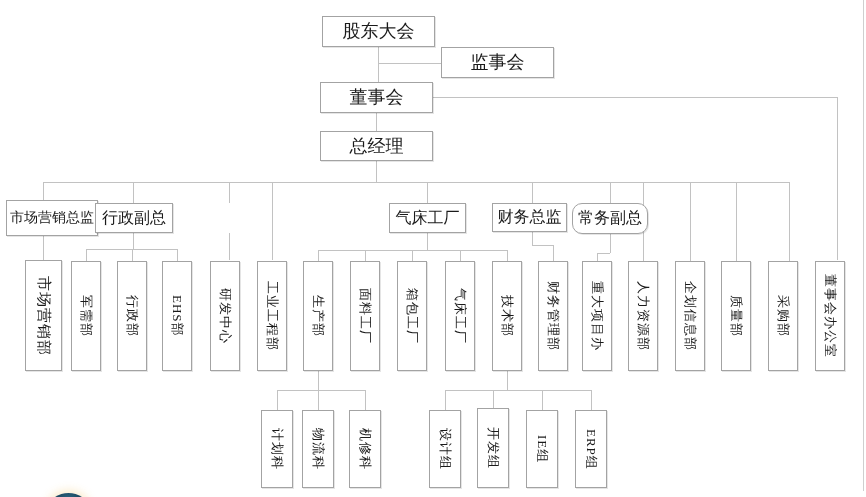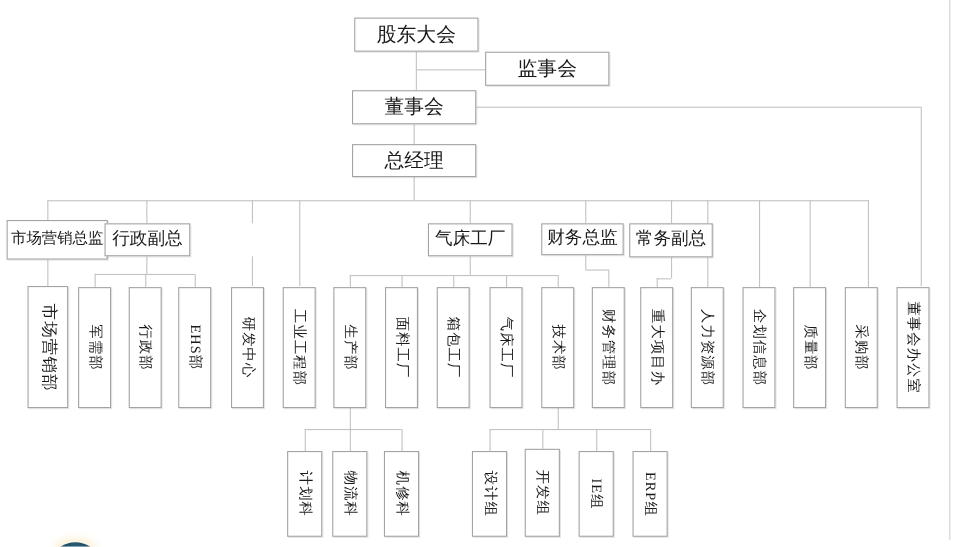--- a/index.html
+++ b/index.html
@@ -107,21 +107,21 @@
     </div>
     <div class="node" style="left: 95px; top: 203px; width: 78px; height: 30px; font-size: 16px; border-color: rgb(163, 163, 163);">
       <span>行政副总</span>
     </div>
     <div class="node" style="left: 389px; top: 203px; width: 77px; height: 30px; font-size: 16px; border-color: rgb(163, 163, 163);">
       <span>气床工厂</span>
     </div>
     <div class="node" style="left: 492px; top: 203px; width: 75px; height: 29px; font-size: 16px; border-color: rgb(163, 163, 163);">
       <span>财务总监</span>
     </div>
-    <div class="node" style="left: 572px; top: 203px; width: 76px; height: 31px; font-size: 16px; border-color: rgb(163, 163, 163);">
+    <div class="node" style="left: 572px; top: 203px; width: 76px; height: 31px; font-size: 16px; border-color: rgb(163, 163, 163); border-radius: 10px;">
       <span>常务副总</span>
     </div>
     <div class="node v" style="left: 25px; top: 260px; width: 37px; height: 111px; font-size: 15px; border-color: rgb(163, 163, 163);">
       <span>市场营销部</span>
     </div>
     <div class="node v" style="left: 71px; top: 261px; width: 30px; height: 110px; font-size: 13px; border-color: rgb(163, 163, 163);">
       <span>军需部</span>
     </div>
     <div class="node v" style="left: 117px; top: 261px; width: 30px; height: 110px; font-size: 13px; border-color: rgb(163, 163, 163);">
       <span>行政部</span>

